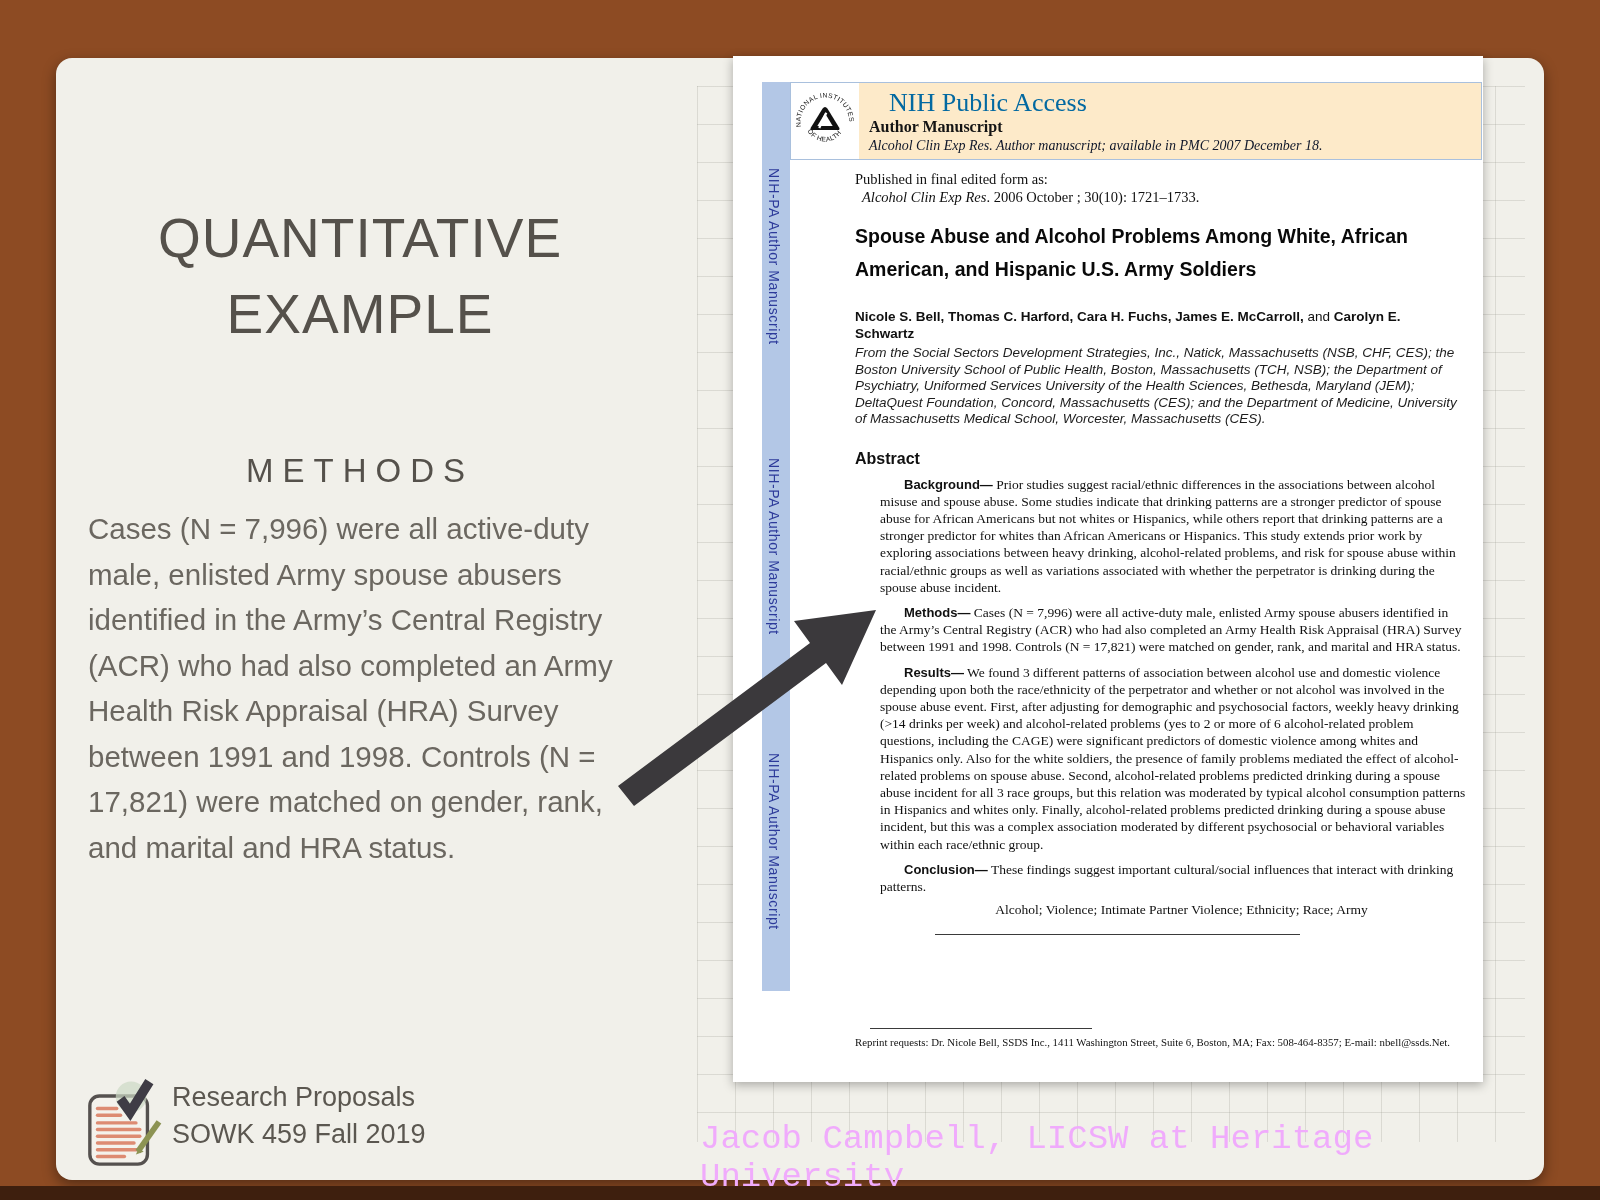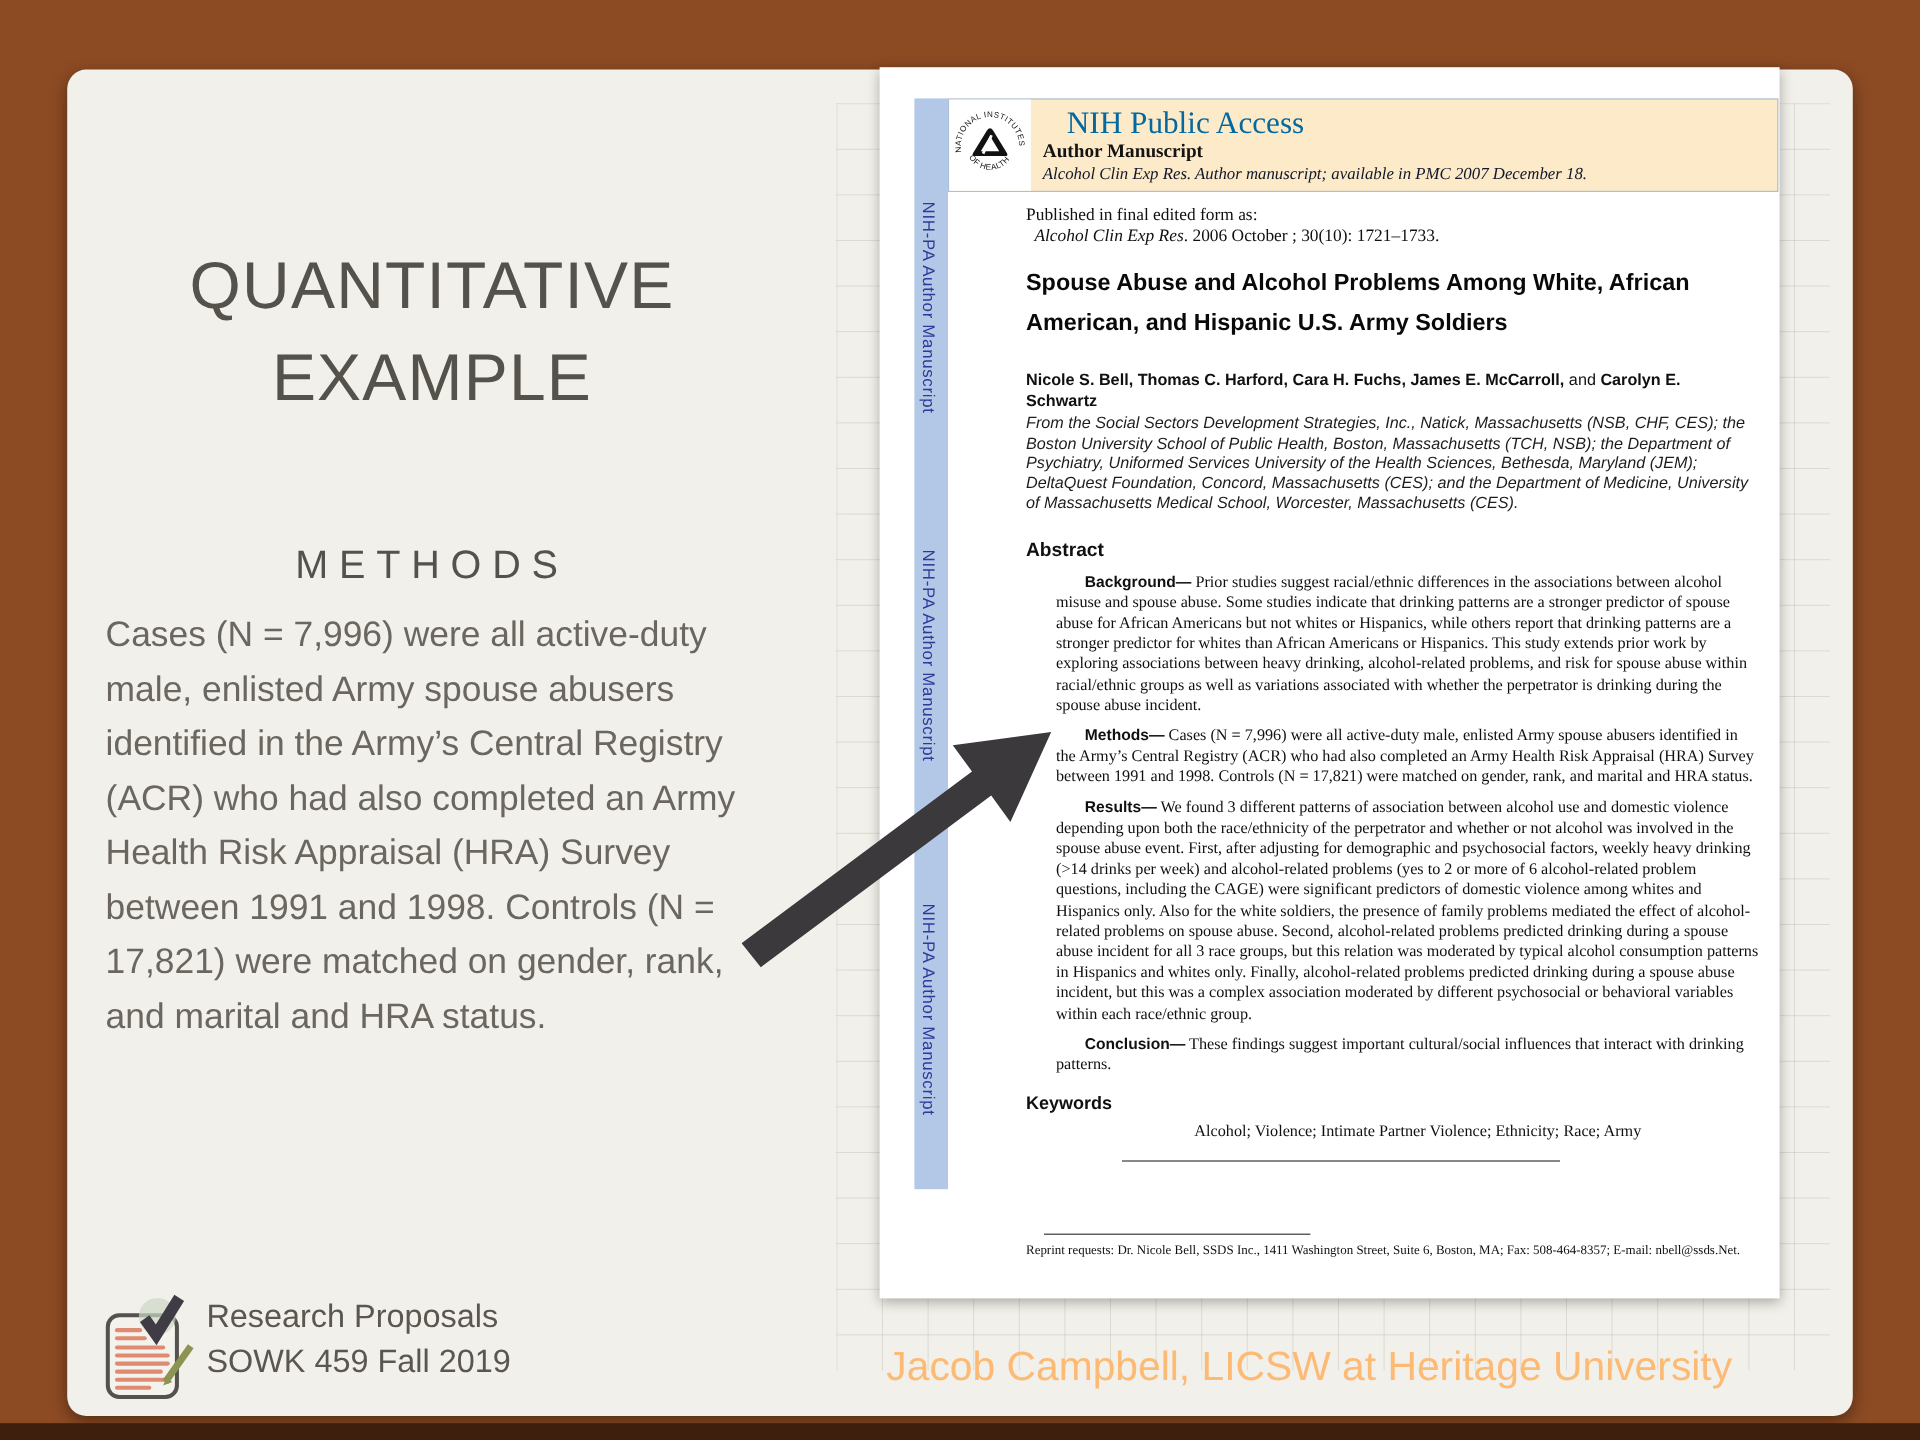--- a/index.html
+++ b/index.html
@@ -50,22 +50,22 @@
   .abs-p b{font-family:"Liberation Sans",sans-serif;font-size:13px;padding-left:24px;}
   .kw-head{font-size:15px;font-weight:700;margin-top:16px;}
   .kw-line{font-family:"Liberation Serif",serif;font-size:13.5px;margin:7px 0 0 25px;text-align:center;}
   .sep1{border:0;border-top:1.5px solid #3a3a3a;width:365px;margin:16px 0 0 80px;}
   .foot-block{position:absolute;left:122px;top:972px;width:630px;}
   .sep2{border:0;border-top:1.5px solid #3a3a3a;width:222px;margin:0 0 7px 15px;}
   .reprint{font-family:"Liberation Serif",serif;font-size:10.8px;color:#101010;}
   
   .foot-left-icon{position:absolute;left:86px;top:1072px;}
   .foot-left-text{position:absolute;left:172px;top:1079px;font-size:27px;line-height:37px;color:#5b5750;}
-  .foot-right{position:absolute;left:700px;top:1120px;width:782px;text-align:center;
-              font-size:34px;color:#fdba74;}
+  .foot-right{position:absolute;left:700px;top:1120px;width:782px;text-align:left;
+              font-size:34px;color:#f0abfc;font-family:Liberation Mono, monospace;}
 </style>
 </head>
 <body>
 
 <div class="card"></div>
 <div class="grid"></div>
 
 <div class="slide-title">
   <div><b>QUANT</b><span class="lt">ITATIVE</span></div>
   <div class="lt">EXAMPLE</div>
@@ -116,21 +116,20 @@
 
     <div class="authors"><b>Nicole S. Bell, Thomas C. Harford, Cara H. Fuchs, James E. McCarroll,</b><span> and </span><b>Carolyn E. Schwartz</b></div>
     <div class="affil">From the Social Sectors Development Strategies, Inc., Natick, Massachusetts (NSB, CHF, CES); the Boston University School of Public Health, Boston, Massachusetts (TCH, NSB); the Department of Psychiatry, Uniformed Services University of the Health Sciences, Bethesda, Maryland (JEM); DeltaQuest Foundation, Concord, Massachusetts (CES); and the Department of Medicine, University of Massachusetts Medical School, Worcester, Massachusetts (CES).</div>
 
     <div class="abs-head">Abstract</div>
     <div class="abs-p"><b>Background—</b><span> Prior studies suggest racial/ethnic differences in the associations between alcohol misuse and spouse abuse. Some studies indicate that drinking patterns are a stronger predictor of spouse abuse for African Americans but not whites or Hispanics, while others report that drinking patterns are a stronger predictor for whites than African Americans or Hispanics. This study extends prior work by exploring associations between heavy drinking, alcohol-related problems, and risk for spouse abuse within racial/ethnic groups as well as variations associated with whether the perpetrator is drinking during the spouse abuse incident.</span></div>
     <div class="abs-p"><b>Methods—</b><span> Cases (N = 7,996) were all active-duty male, enlisted Army spouse abusers identified in the Army’s Central Registry (ACR) who had also completed an Army Health Risk Appraisal (HRA) Survey between 1991 and 1998. Controls (N = 17,821) were matched on gender, rank, and marital and HRA status.</span></div>
     <div class="abs-p"><b>Results—</b><span> We found 3 different patterns of association between alcohol use and domestic violence depending upon both the race/ethnicity of the perpetrator and whether or not alcohol was involved in the spouse abuse event. First, after adjusting for demographic and psychosocial factors, weekly heavy drinking (&gt;14 drinks per week) and alcohol-related problems (yes to 2 or more of 6 alcohol-related problem questions, including the CAGE) were significant predictors of domestic violence among whites and Hispanics only. Also for the white soldiers, the presence of family problems mediated the effect of alcohol-related problems on spouse abuse. Second, alcohol-related problems predicted drinking during a spouse abuse incident for all 3 race groups, but this relation was moderated by typical alcohol consumption patterns in Hispanics and whites only. Finally, alcohol-related problems predicted drinking during a spouse abuse incident, but this was a complex association moderated by different psychosocial or behavioral variables within each race/ethnic group.</span></div>
     <div class="abs-p"><b>Conclusion—</b><span> These findings suggest important cultural/social influences that interact with drinking patterns.</span></div>
 
-    <div class="kw-head">Keywords</div>
     <div class="kw-line">Alcohol; Violence; Intimate Partner Violence; Ethnicity; Race; Army</div>
     <hr class="sep1">
   </div>
 
   <div class="foot-block">
     <hr class="sep2">
     <div class="reprint">Reprint requests: Dr. Nicole Bell, SSDS Inc., 1411 Washington Street, Suite 6, Boston, MA; Fax: 508-464-8357; E-mail: nbell@ssds.Net.</div>
   </div>
 </div>
 

